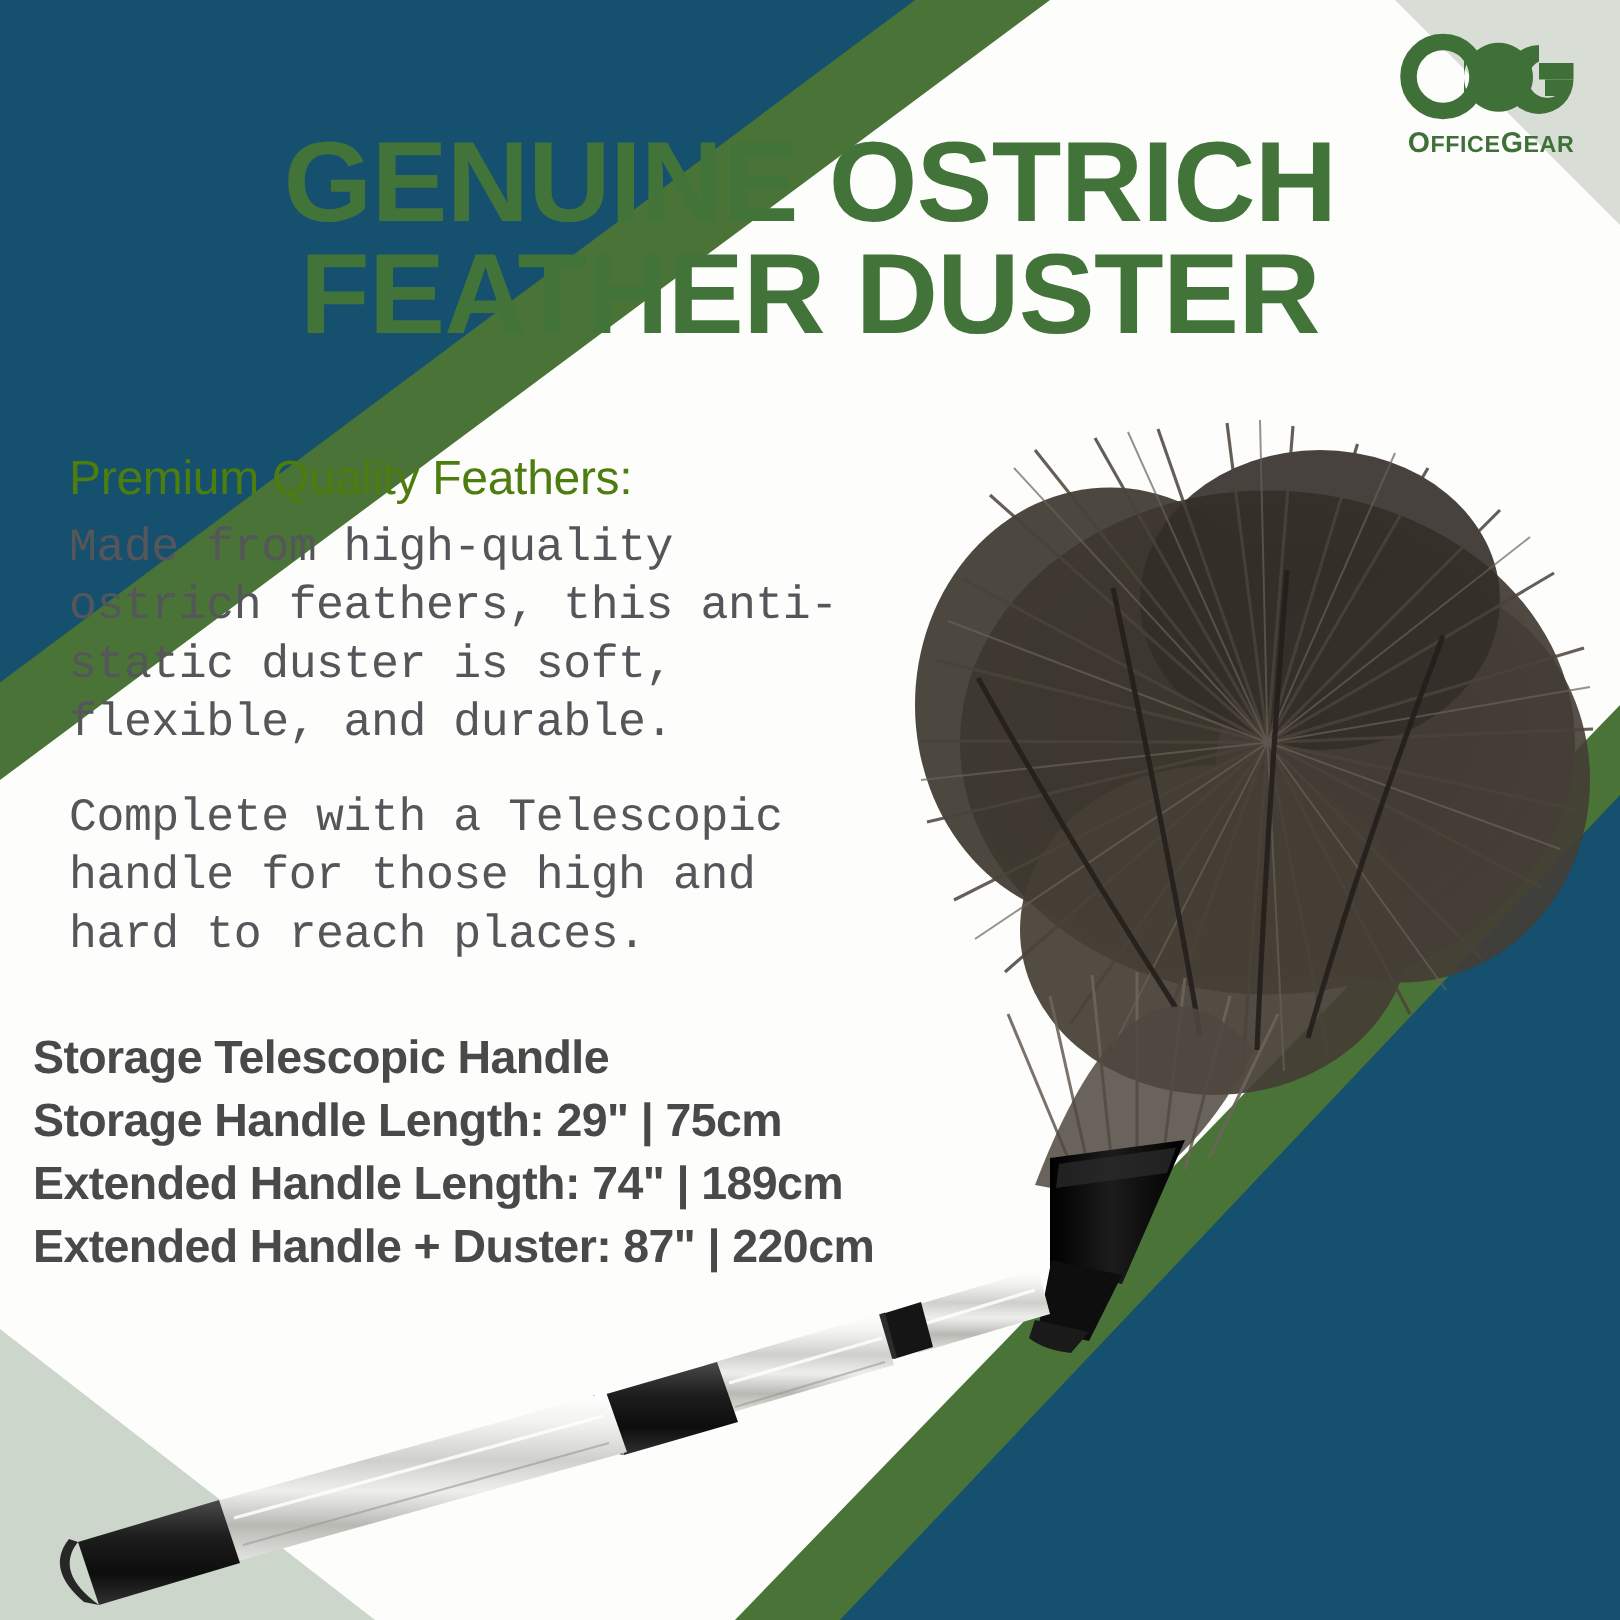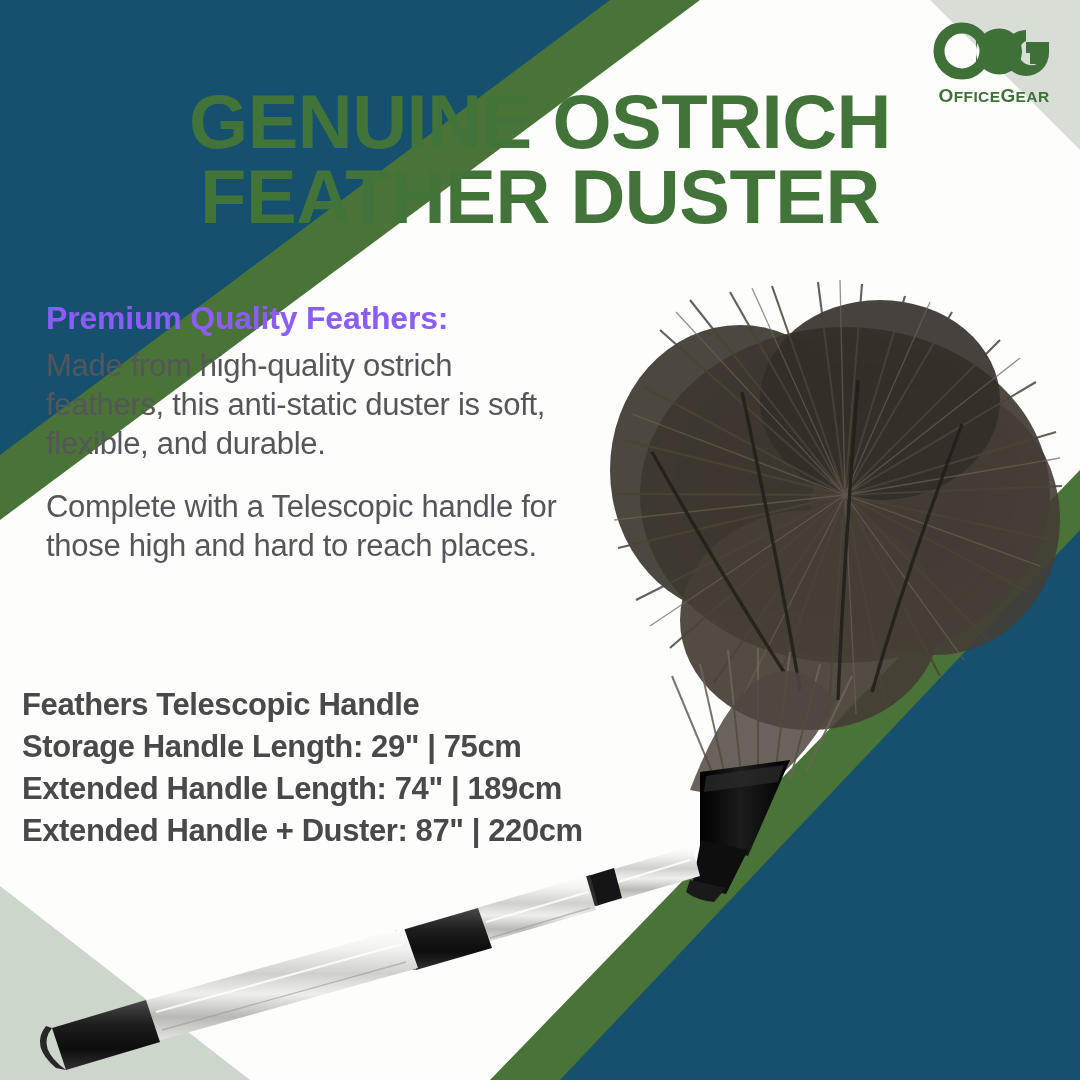--- a/index.html
+++ b/index.html
@@ -67,30 +67,31 @@
   
   #copy {
     position: absolute;
     left: 46px;
     top: 300px;
     width: 520px;
     color: #4b4b4b;
   }
   #copy-heading {
     font-size: 32px;
-    font-weight: bold;
-    color: #8b5cf6;
+    font-weight: normal;
+    color: #4d7c0f;
     letter-spacing: -0.2px;
     margin-bottom: 9px;
   }
   .para {
     font-size: 31px;
     line-height: 1.26;
     color: #55565a;
     letter-spacing: -0.3px;
+    font-family: Liberation Mono, monospace;
   }
   #para-2 { margin-top: 24px; }
 
   
   #specs {
     position: absolute;
     left: 22px;
     top: 684px;
     width: 700px;
     color: #494949;
@@ -283,19 +284,19 @@
     </div>
   </div>
 
   <div id="copy">
     <div id="copy-heading">Premium Quality Feathers:</div>
     <div class="para" id="para-1">Made from high-quality ostrich feathers, this anti-static duster is soft, flexible, and durable.</div>
     <div class="para" id="para-2">Complete with a Telescopic handle for those high and hard to reach places.</div>
   </div>
 
   <div id="specs">
-    <span class="spec-line">Feathers Telescopic Handle</span>
+    <span class="spec-line">Storage Telescopic Handle</span>
     <span class="spec-line">Storage Handle Length: 29" | 75cm</span>
     <span class="spec-line">Extended Handle Length: 74" | 189cm</span>
     <span class="spec-line">Extended Handle + Duster: 87" | 220cm</span>
   </div>
 
 </div>
 
 </body></html>

